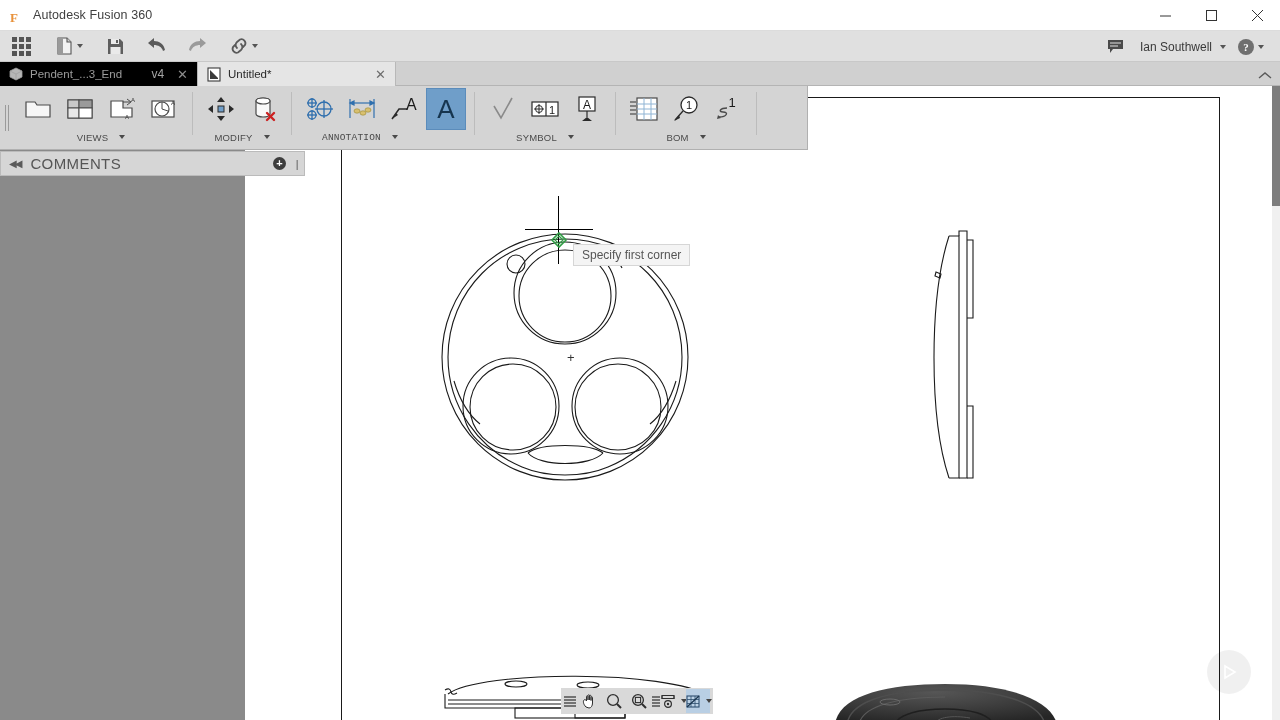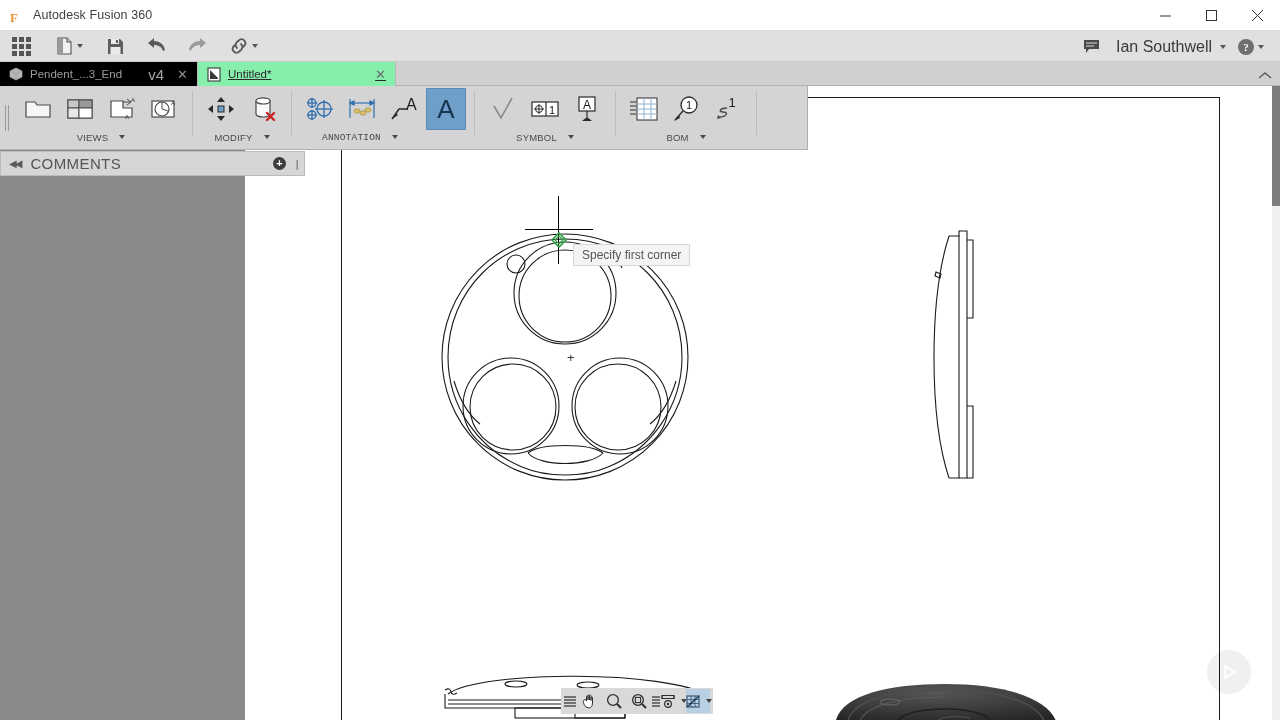--- a/index.html
+++ b/index.html
@@ -44,21 +44,21 @@
     display: flex; align-items: center;
   }
   .qat-btn {
     height: 31px; display: flex; align-items: center; justify-content: center;
     padding: 0 6px; color: #3f3f3f;
   }
   .grid-icon { display: grid; grid-template-columns: repeat(3, 5px); grid-template-rows: repeat(3, 5px); gap: 2px; }
   .grid-icon i { background: #555; display: block; }
   .caret { width: 0; height: 0; border-left: 3.5px solid transparent; border-right: 3.5px solid transparent; border-top: 4px solid #555; margin-left: 4px; }
   .qat-right { position: absolute; right: 0; top: 0; height: 31px; display: flex; align-items: center; }
-  .user-name { font-size: 16px; color: #3a3a3a; padding: 0 4px; }
+  .user-name { font-size: 12px; color: #3a3a3a; padding: 0 4px; }
   .help-circle {
     width: 16px; height: 16px; border-radius: 50%; background: #6f6f6f;
     color: #fff; font-size: 11px; font-weight: bold; display: flex;
     align-items: center; justify-content: center; font-family: "Liberation Serif", serif;
   }
 
   
   .tabbar {
     position: absolute; left: 0; top: 62px; width: 1280px; height: 24px;
     background: #d0d0d0;
@@ -66,23 +66,23 @@
     display: flex; align-items: stretch;
   }
   .doc-tab {
     display: flex; align-items: center; gap: 7px;
     padding: 0 9px; min-width: 140px; height: 24px;
     border-right: 1px solid #b8b8b8;
     font-size: 11.5px;
     position: relative;
   }
   .doc-tab.inactive { background: #000000; color: #9b9b9b; }
-  .doc-tab.active { background: #86efac; color: #2a2a2a; text-decoration: underline; }
+  .doc-tab.active { background: #e5e5e5; color: #2a2a2a; }
   .doc-tab .tab-label { flex: 1; white-space: nowrap; overflow: hidden; }
-  .doc-tab .tab-ver { font-size: 15px; color: #a5a5a5; }
+  .doc-tab .tab-ver { font-size: 12px; color: #a5a5a5; }
   .tab-close { color: #8c8c8c; font-size: 13px; line-height: 1; padding-left: 6px; }
   .doc-tab.active .tab-close { color: #6c6c6c; }
   .tabbar-collapse {
     position: absolute; right: 8px; top: 4px; color: #5a5a5a;
   }
 
   
   .ribbon {
     position: absolute; left: 0; top: 86px; width: 808px; height: 64px;
     background: #d4d4d4;

